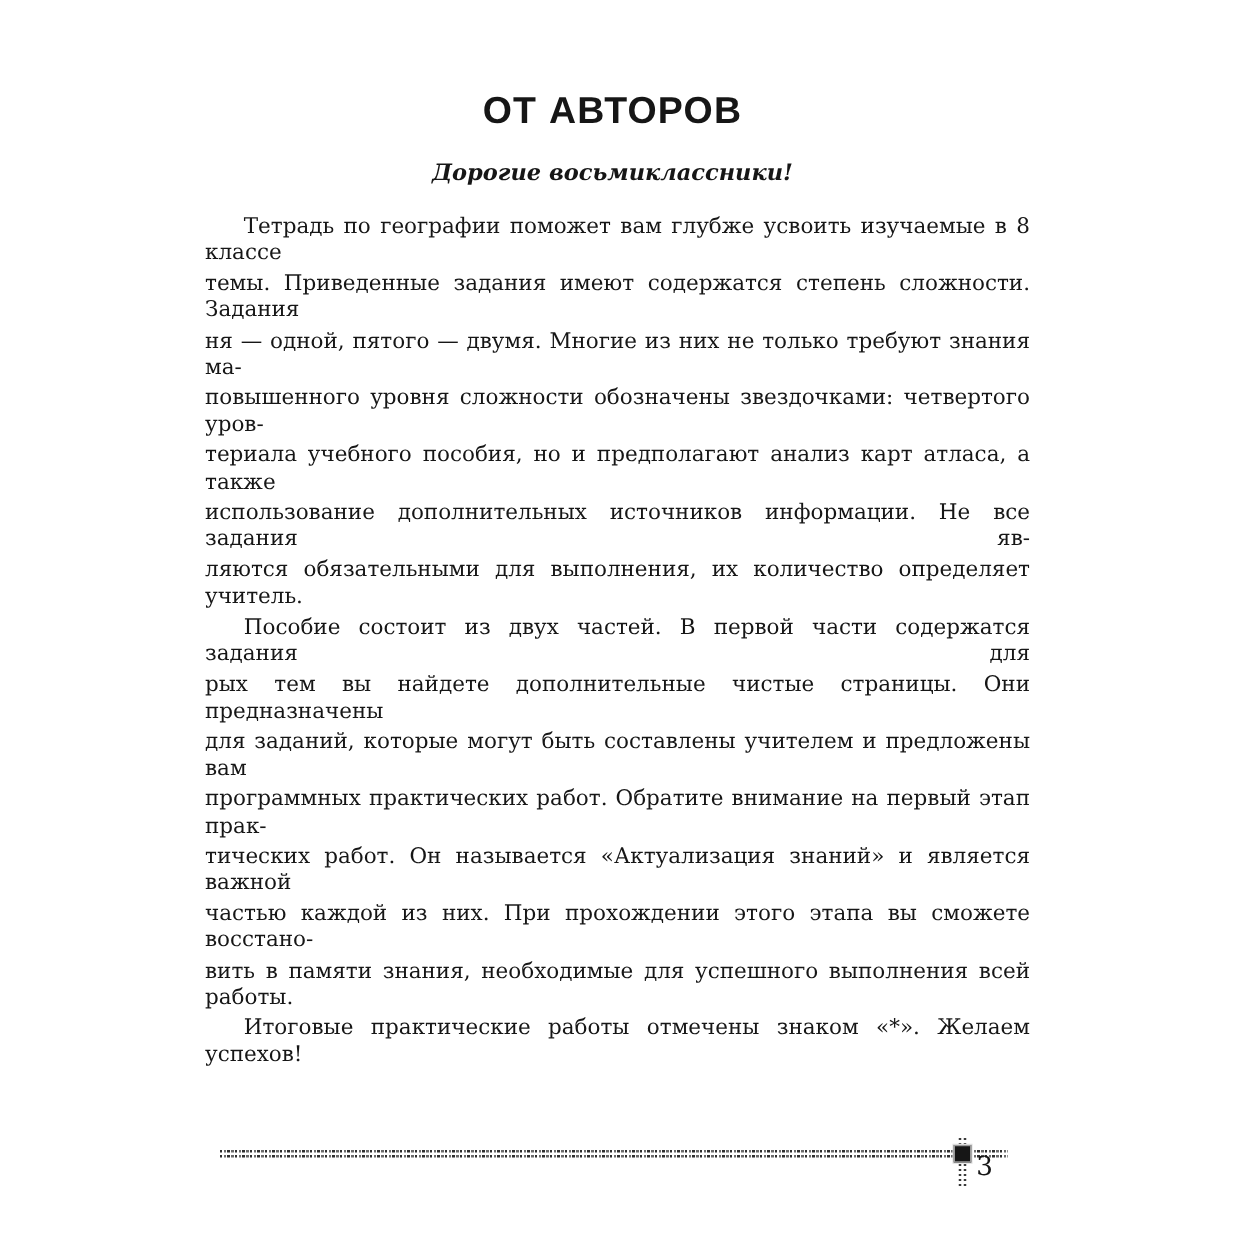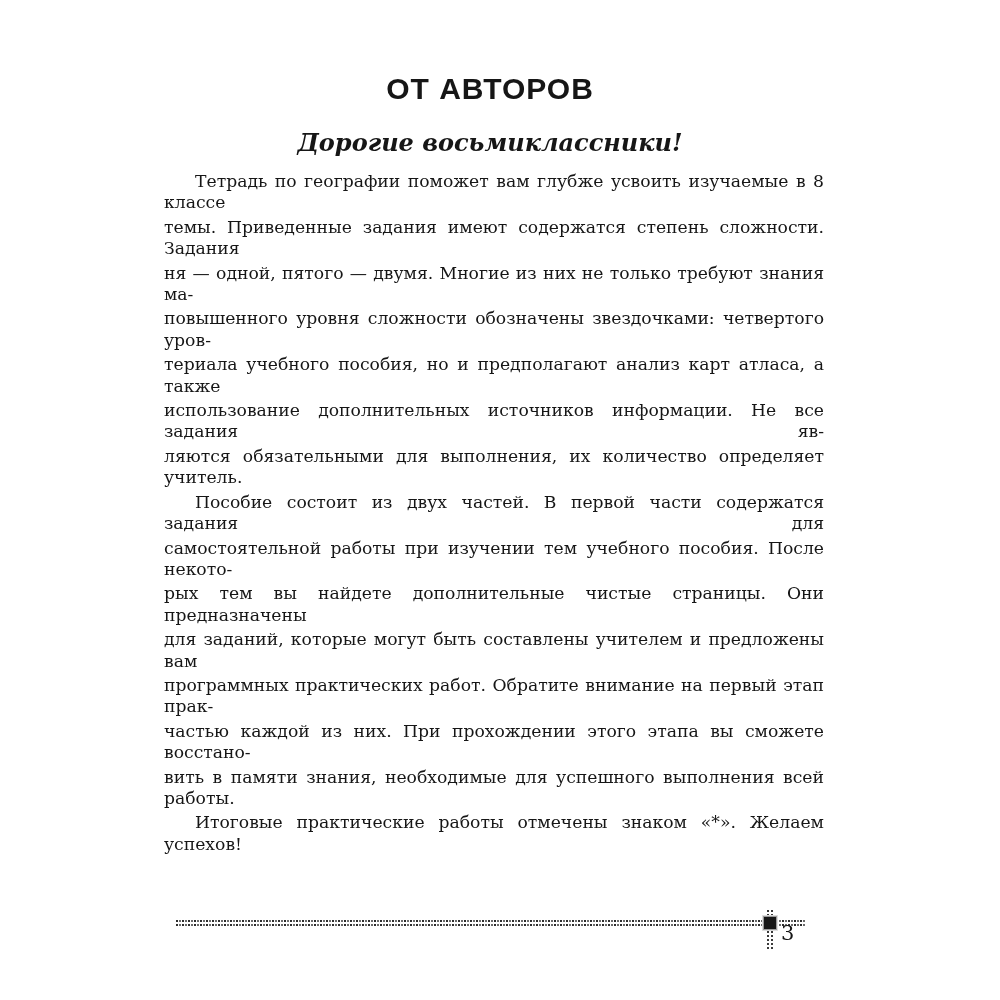--- a/index.html
+++ b/index.html
@@ -27,21 +27,21 @@
   }
   .greeting {
     position: absolute;
     top: 116px;
     left: 142px;
     width: 672px;
     text-align: center;
     font-family: "DejaVu Serif", serif;
     font-weight: bold;
     font-style: italic;
-    font-size: 24px;
+    font-size: 18px;
     color: var(--ink);
   }
   .body-text {
     position: absolute;
     top: 156px;
     left: 146px;
     width: 672px;
     font-family: "DejaVu Serif", serif;
     font-size: 17.2px;
     line-height: 21.4px;
@@ -128,26 +128,26 @@
         <div class="line first">Тетрадь по географии поможет вам глубже усвоить изучаемые в 8 классе</div>
         <div class="line">темы. Приведенные задания имеют содержатся степень сложности. Задания</div>
         <div class="line">ня — одной, пятого — двумя. Многие из них не только требуют знания ма-</div>
         <div class="line">повышенного уровня сложности обозначены звездочками: четвертого уров-</div>
         <div class="line">териала учебного пособия, но и предполагают анализ карт атласа, а также</div>
         <div class="line">использование дополнительных источников информации. Не все задания яв-</div>
         <div class="line last">ляются обязательными для выполнения, их количество определяет учитель.</div>
       </div>
       <div>
         <div class="line first">Пособие состоит из двух частей. В первой части содержатся задания для</div>
-        <div class="line">самостоятельной работы при изучении тем учебного пособия. После некото-</div>
         <div class="line">рых тем вы найдете дополнительные чистые страницы. Они предназначены</div>
         <div class="line">для заданий, которые могут быть составлены учителем и предложены вам</div>
       </div>
       <div>
         <div class="line">программных практических работ. Обратите внимание на первый этап прак-</div>
+        <div class="line">тических работ. Он называется «Актуализация знаний» и является важной</div>
         <div class="line">частью каждой из них. При прохождении этого этапа вы сможете восстано-</div>
         <div class="line last">вить в памяти знания, необходимые для успешного выполнения всей работы.</div>
       </div>
       <div>
         <div class="line first last flush">Итоговые практические работы отмечены знаком «*». Желаем успехов!</div>
       </div>
     </div>
 
   <div class="footer-rule"></div>
   <div class="ornament-tick-up"></div>

